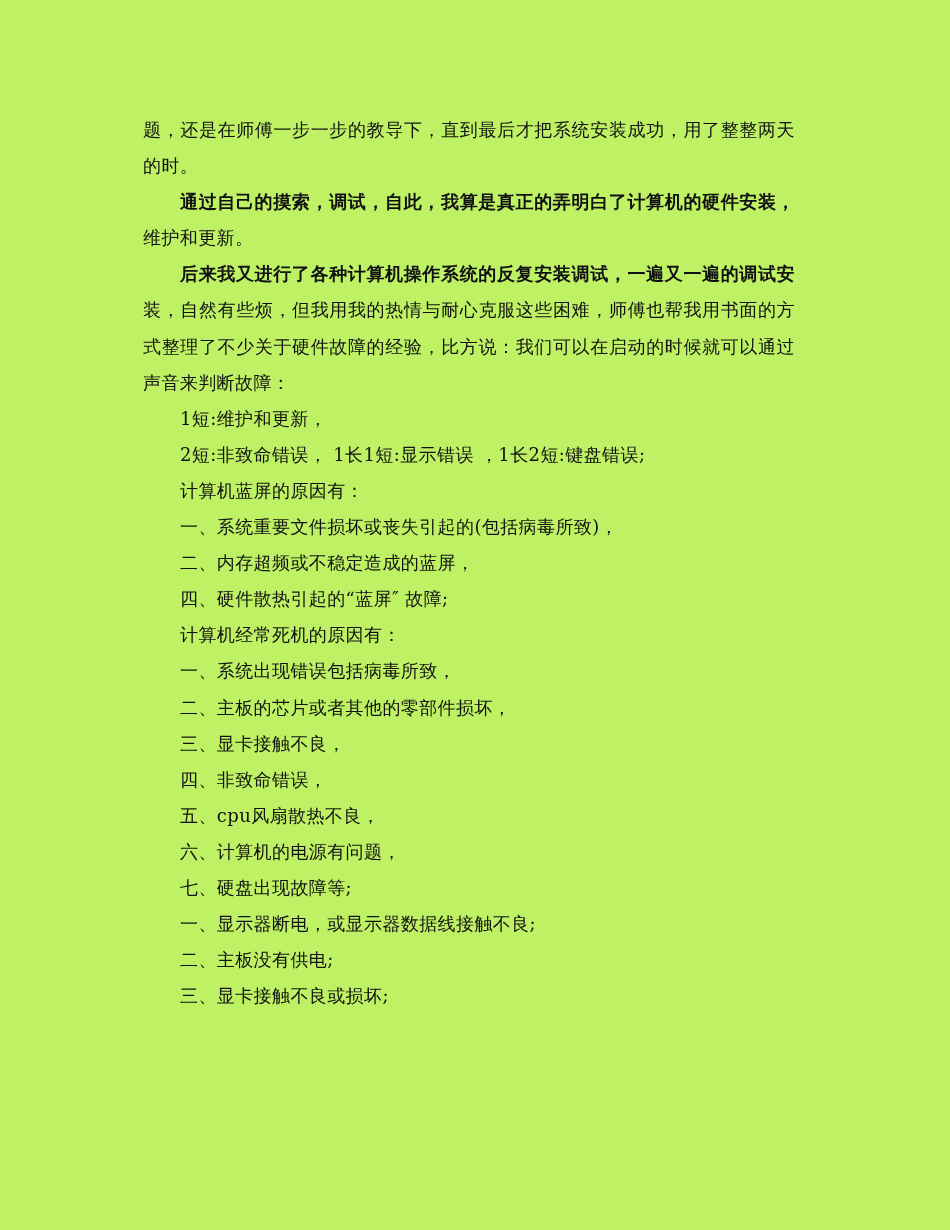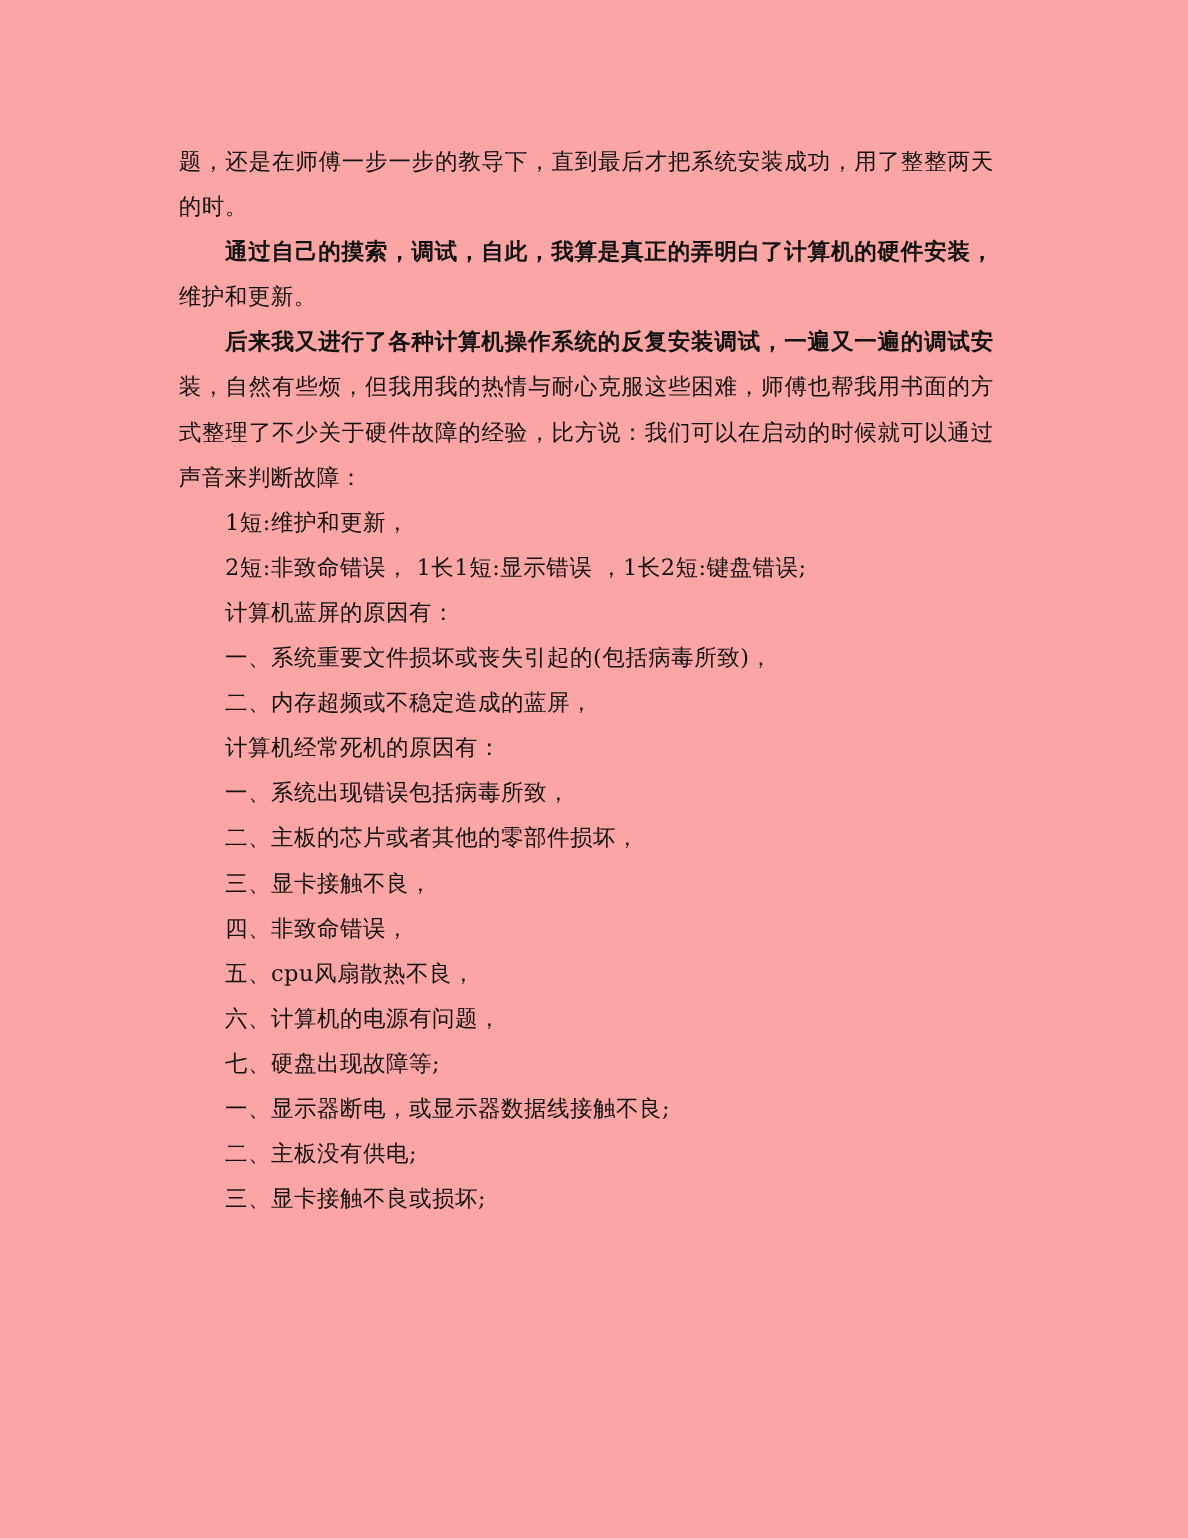--- a/index.html
+++ b/index.html
@@ -14,21 +14,21 @@
       overflow: hidden;
       font-family: "DejaVu Serif", "Liberation Serif", serif;
       color: #111111;
     }
     .page {
       position: absolute;
       left: 0;
       top: 0;
       width: 950px;
       height: 1230px;
-      background: #fca5a5;
+      background: #bef264;
     }
     .body-text {
       position: absolute;
       left: 143px;
       top: 112px;
       width: 652px;
       font-size: 18px;
       line-height: 36.1px;
       letter-spacing: 0.4px;
     }
@@ -65,20 +65,21 @@
     <span class="line justify">装，自然有些烦，但我用我的热情与耐心克服这些困难，师傅也帮我用书面的方</span>
     <span class="line justify">式整理了不少关于硬件故障的经验，比方说：我们可以在启动的时候就可以通过</span>
     <span class="line">声音来判断故障：</span>
 
     <span class="line item">1短:维护和更新，</span>
     <span class="line item">2短:非致命错误， 1长1短:显示错误 ，1长2短:键盘错误;</span>
 
     <span class="line item">计算机蓝屏的原因有：</span>
     <span class="line item">一、系统重要文件损坏或丧失引起的(包括病毒所致)，</span>
     <span class="line item">二、内存超频或不稳定造成的蓝屏，</span>
+    <span class="line item">四、硬件散热引起的“蓝屏″ 故障;</span>
 
     <span class="line item">计算机经常死机的原因有：</span>
     <span class="line item">一、系统出现错误包括病毒所致，</span>
     <span class="line item">二、主板的芯片或者其他的零部件损坏，</span>
     <span class="line item">三、显卡接触不良，</span>
     <span class="line item">四、非致命错误，</span>
     <span class="line item">五、cpu风扇散热不良，</span>
     <span class="line item">六、计算机的电源有问题，</span>
     <span class="line item">七、硬盘出现故障等;</span>
 

